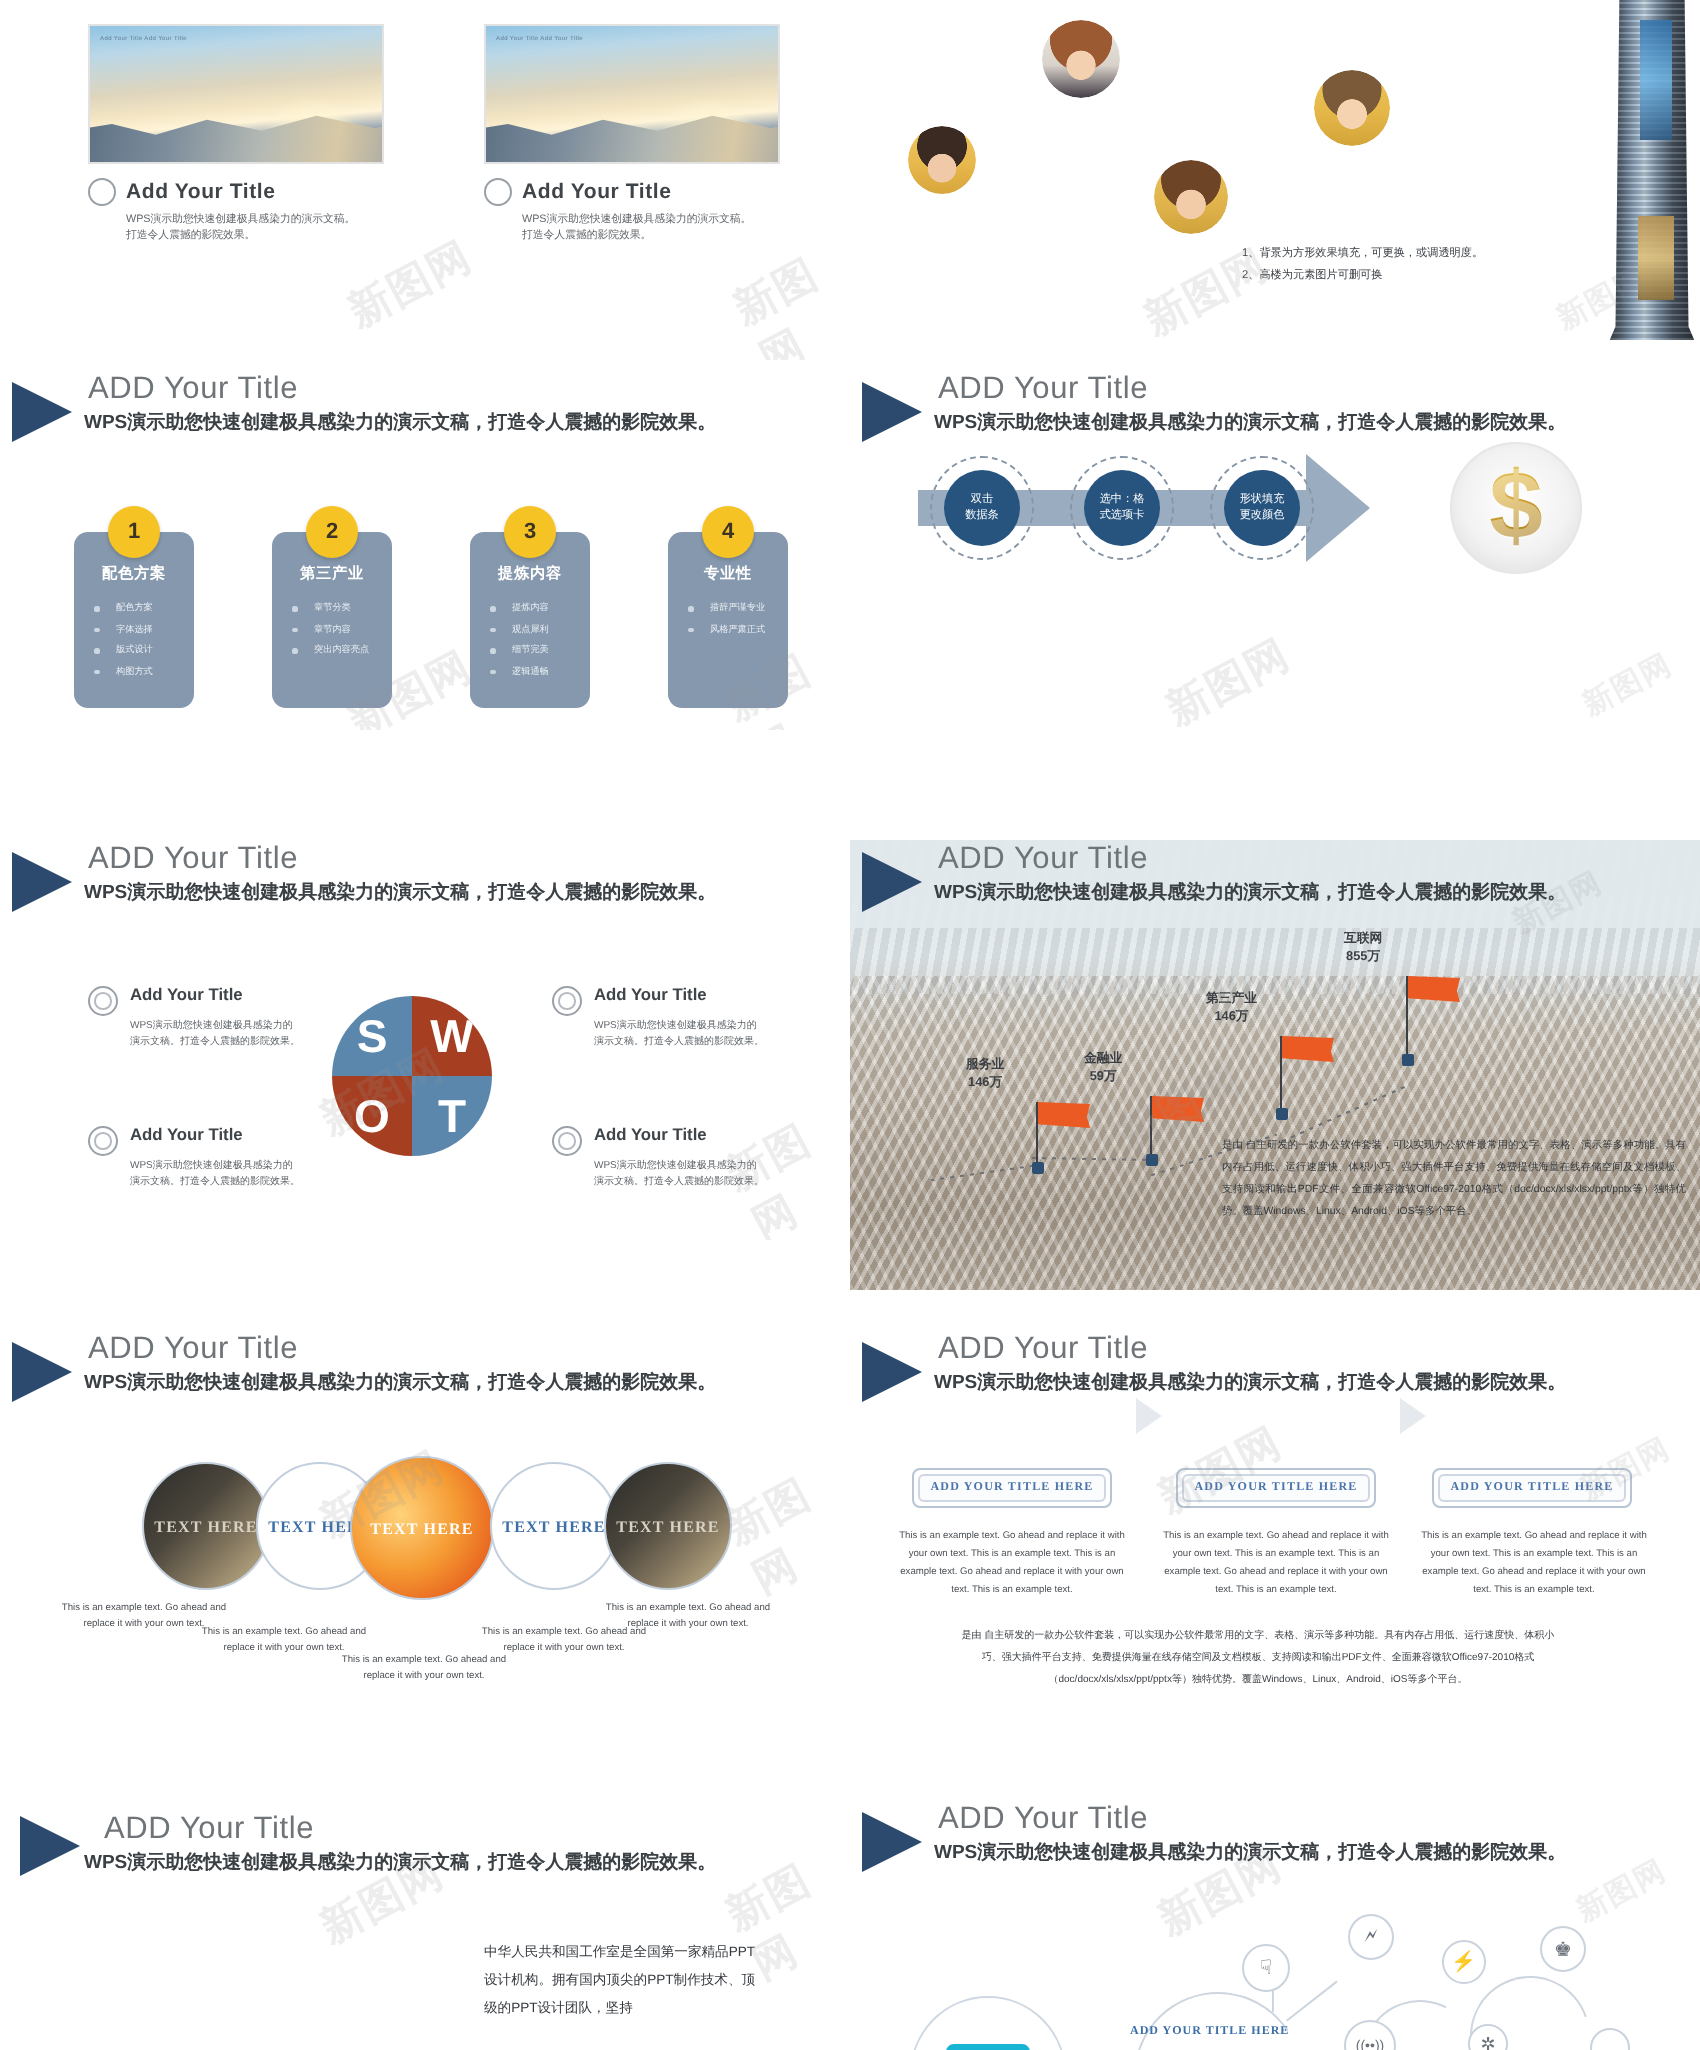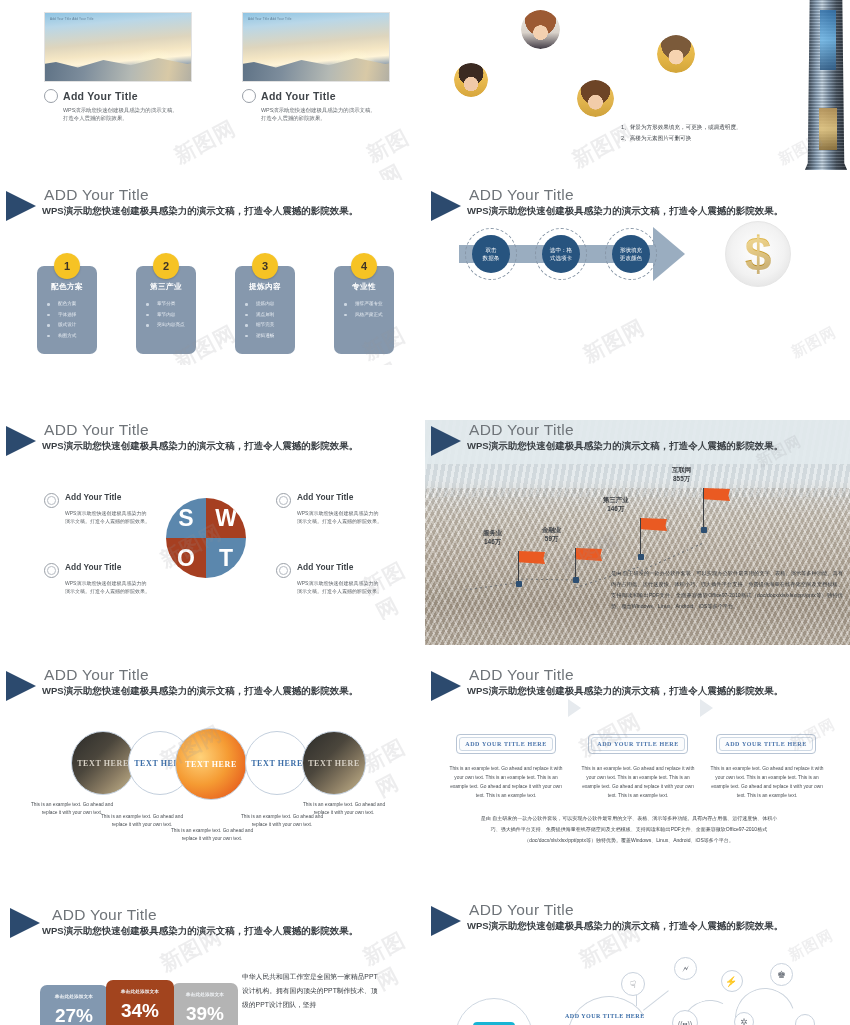--- a/index.html
+++ b/index.html
@@ -638,34 +638,20 @@
   </div>
 
   <div class="slide" style="left:0;top:900px;width:425px;height:125px;">
     <div class="hdr">
       <div class="tri-shadow" style="left:14px;"></div>
       <div class="tri" style="left:10px;top:8px;"></div>
       <div class="h-title" style="left:52px;top:6px;">ADD Your Title</div>
       <div class="h-sub" style="left:42px;top:25px;">WPS演示助您快速创建极具感染力的演示文稿，打造令人震撼的影院效果。</div>
     </div>
 
-    <div style="position:absolute;left:40px;top:78px;width:198px;height:47px;">
-      <div class="bar" style="left:0;width:68px;height:40px;background:#8298b0;">
-        <div class="blab">单击此处添加文本</div>
-        <div class="bval">27%</div>
-      </div>
-      <div class="bar" style="left:66px;width:68px;height:45px;background:#a2441e;z-index:2;">
-        <div class="blab">单击此处添加文本</div>
-        <div class="bval">34%</div>
-      </div>
-      <div class="bar" style="left:132px;width:66px;height:42px;background:#b4b4b4;">
-        <div class="blab">单击此处添加文本</div>
-        <div class="bval">39%</div>
-      </div>
-    </div>
 
     <div class="s9text" style="left:242px;top:70px;">中华人民共和国工作室是全国第一家精品PPT设计机构。拥有国内顶尖的PPT制作技术、顶级的PPT设计团队，坚持</div>
 
     <div class="wm" style="left:158px;top:36px;">新图网</div>
     <div class="wm" style="left:368px;top:30px;">新图网</div>
   </div>
 
   <div class="slide" style="left:425px;top:900px;width:425px;height:125px;">
     <div class="hdr">
       <div class="tri-shadow"></div>

